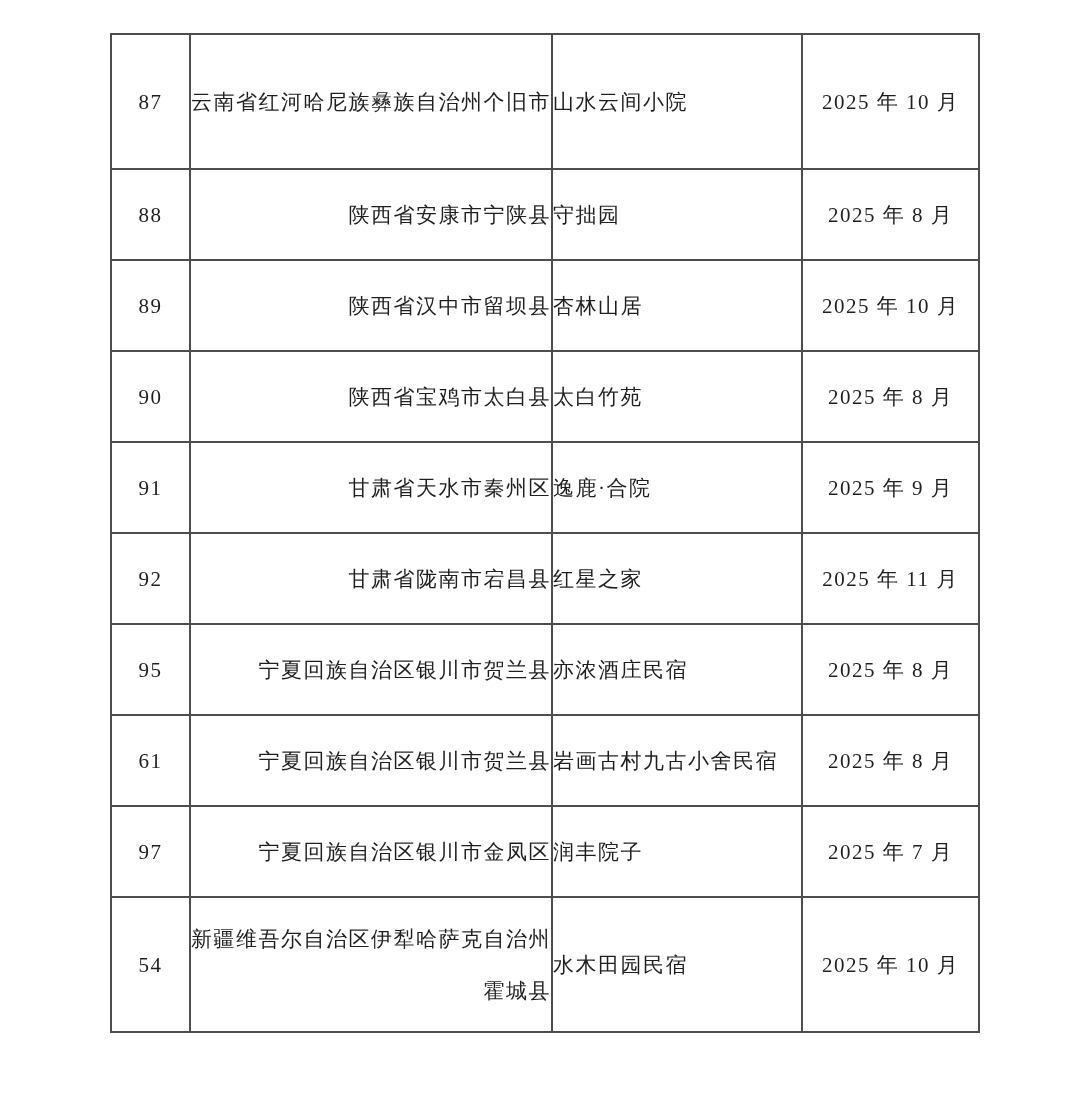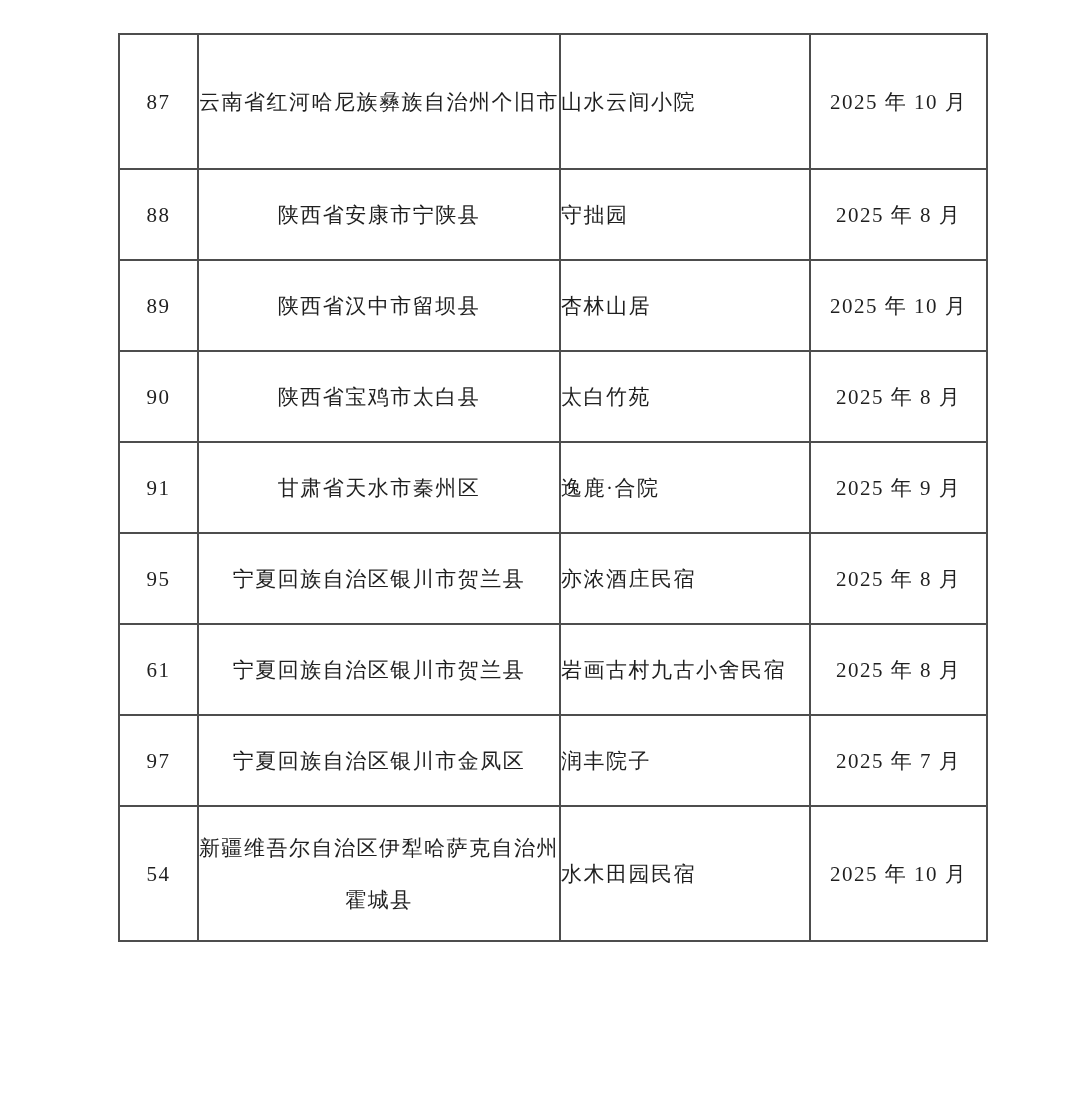--- a/index.html
+++ b/index.html
@@ -10,38 +10,38 @@
   body {
     width: 1080px;
     height: 1110px;
     position: relative;
     font-family: "Liberation Serif", "DejaVu Serif", serif;
     color: #1f1f1f;
     overflow: hidden;
   }
   .doc-table {
     position: absolute;
-    left: 118px;
+    left: 110px;
     top: 33px;
     width: 860px;
     border-collapse: collapse;
     table-layout: fixed;
     background: #ffffff;
   }
   .doc-table td {
     border: 2px solid #4d4d4d;
     font-size: 21px;
     letter-spacing: 1.5px;
     line-height: 52px;
     vertical-align: middle;
     padding: 0;
     word-break: break-all;
   }
   .col-num  { width: 77px;  text-align: center; letter-spacing: 0.5px; }
-  .col-loc  { width: 360px; text-align: center; padding: 0 6px 0 14px; border-radius: 15px; }
+  .col-loc  { width: 360px; text-align: right; padding: 0 6px 0 14px; border-radius: 15px; }
   .col-name { width: 248px; text-align: left; padding: 0 4px 0 10px; border-radius: 26px; }
   .col-date { width: 175px; text-align: center; letter-spacing: 0.5px; }
   .row      { height: 91px; }
   .row.tall { height: 135px; }
 </style>
 </head>
 <body>
 
 <table class="doc-table">
   <tbody>
@@ -69,20 +69,26 @@
       <td class="col-name">太白竹苑</td>
       <td class="col-date">2025 年 8 月</td>
     </tr>
     <tr class="row">
       <td class="col-num">91</td>
       <td class="col-loc">甘肃省天水市秦州区</td>
       <td class="col-name">逸鹿·合院</td>
       <td class="col-date">2025 年 9 月</td>
     </tr>
     <tr class="row">
+      <td class="col-num">92</td>
+      <td class="col-loc">甘肃省陇南市宕昌县</td>
+      <td class="col-name">红星之家</td>
+      <td class="col-date">2025 年 11 月</td>
+    </tr>
+    <tr class="row">
       <td class="col-num">95</td>
       <td class="col-loc">宁夏回族自治区银川市贺兰县</td>
       <td class="col-name">亦浓酒庄民宿</td>
       <td class="col-date">2025 年 8 月</td>
     </tr>
     <tr class="row">
       <td class="col-num">61</td>
       <td class="col-loc">宁夏回族自治区银川市贺兰县</td>
       <td class="col-name">岩画古村九古小舍民宿</td>
       <td class="col-date">2025 年 8 月</td>

